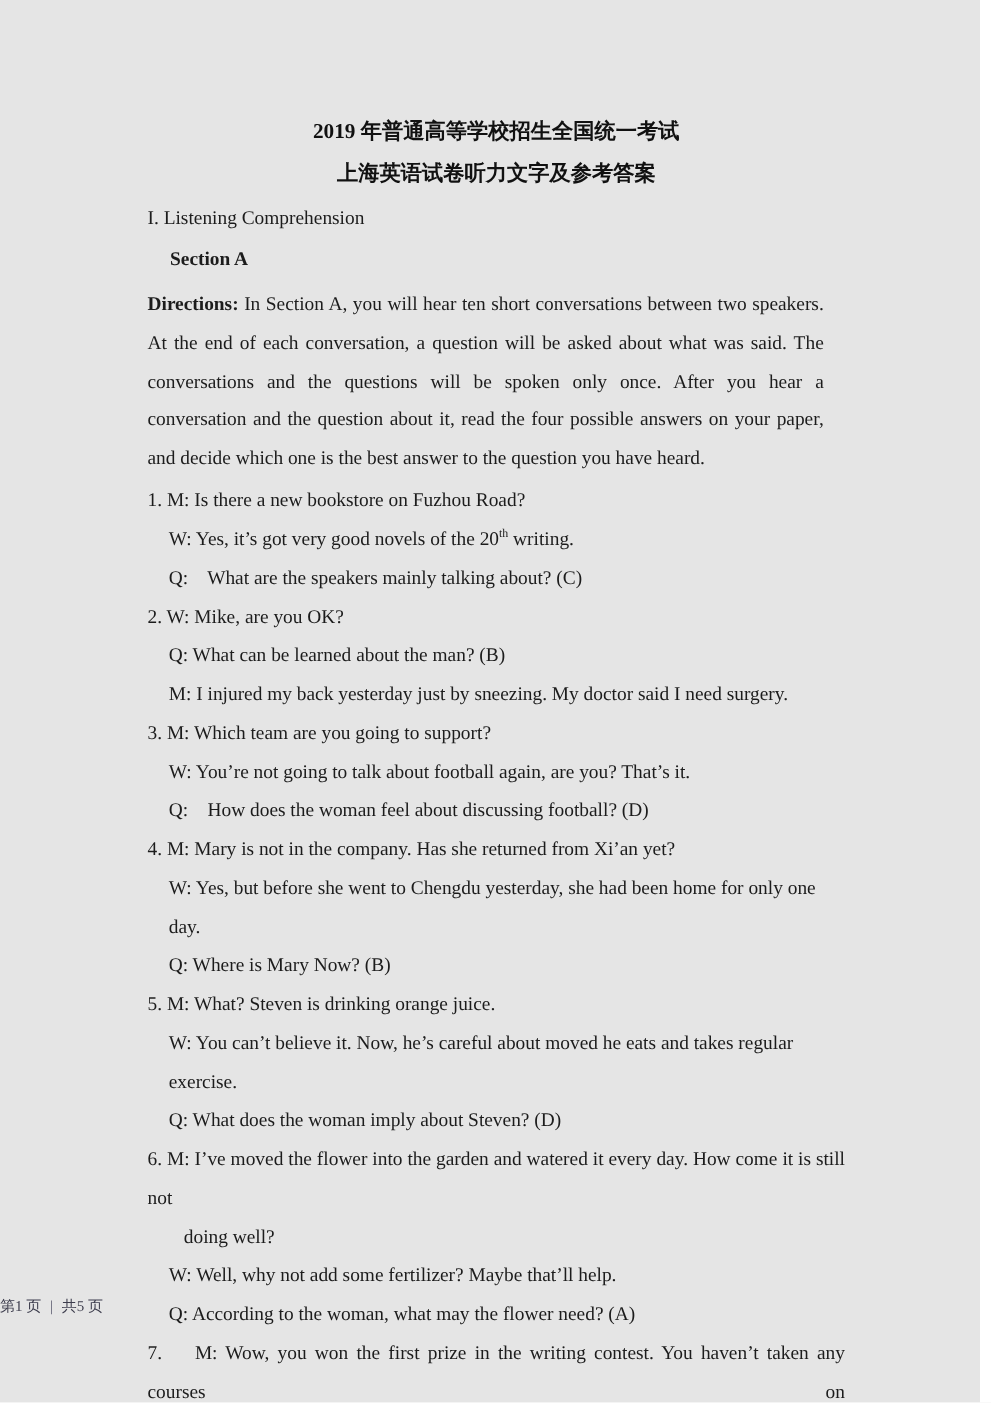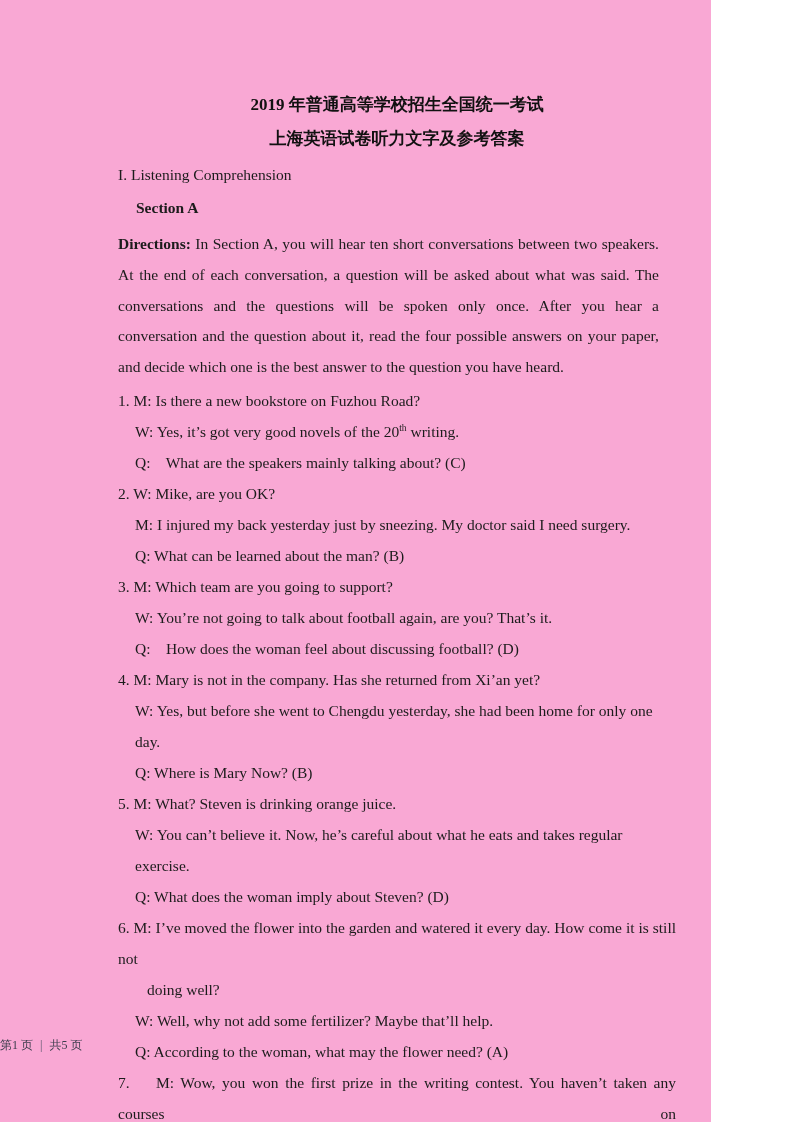--- a/index.html
+++ b/index.html
@@ -2,23 +2,23 @@
 <html><head>
 <meta charset="utf-8">
 <style>
   html, body {
     margin: 0;
     padding: 0;
     background: #ffffff;
   }
   .page {
     position: relative;
-    width: 711px;
+    width: 784px;
     height: 1122px;
-    background: #f9a8d4;
+    background: #e5e5e5;
     font-family: "Liberation Serif", "DejaVu Serif", serif;
     color: #1c1c1c;
     overflow: hidden;
   }
   .content {
     position: absolute;
     left: 118px;
     top: 88px;
     width: 558px;
   }
@@ -95,33 +95,33 @@
     <p class="heading-bold">Section A</p>
 
     <p class="directions"><b>Directions:</b><span> In Section A, you will hear ten short conversations between two speakers. At the end of each conversation, a question will be asked about what was said. The conversations and the questions will be spoken only once. After you hear a conversation and the question about it, read the four possible answers on your paper, and decide which one is the best answer to the question you have heard.</span></p>
 
     <div class="qa">
       <div class="qline">1. M: Is there a new bookstore on Fuzhou Road?</div>
       <div class="qline l1"><span>W: Yes, it’s got very good novels of the 20</span><sup>th</sup><span> writing.</span></div>
       <div class="qline l1">Q:    What are the speakers mainly talking about? (C)</div>
 
       <div class="qline">2. W: Mike, are you OK?</div>
+      <div class="qline l1">Q: What can be learned about the man? (B)</div>
       <div class="qline l1">M: I injured my back yesterday just by sneezing. My doctor said I need surgery.</div>
-      <div class="qline l1">Q: What can be learned about the man? (B)</div>
 
       <div class="qline">3. M: Which team are you going to support?</div>
       <div class="qline l1">W: You’re not going to talk about football again, are you? That’s it.</div>
       <div class="qline l1">Q:    How does the woman feel about discussing football? (D)</div>
 
       <div class="qline">4. M: Mary is not in the company. Has she returned from Xi’an yet?</div>
       <div class="qline l1">W: Yes, but before she went to Chengdu yesterday, she had been home for only one day.</div>
       <div class="qline l1">Q: Where is Mary Now? (B)</div>
 
       <div class="qline">5. M: What? Steven is drinking orange juice.</div>
-      <div class="qline l1">W: You can’t believe it. Now, he’s careful about what he eats and takes regular exercise.</div>
+      <div class="qline l1">W: You can’t believe it. Now, he’s careful about moved he eats and takes regular exercise.</div>
       <div class="qline l1">Q: What does the woman imply about Steven? (D)</div>
 
       <div class="qline stretch">6. M: I’ve moved the flower into the garden and watered it every day. How come it is still not</div>
       <div class="qline l2">doing well?</div>
       <div class="qline l1">W: Well, why not add some fertilizer? Maybe that’ll help.</div>
       <div class="qline l1">Q: According to the woman, what may the flower need? (A)</div>
 
       <div class="qline stretch">7.    M: Wow, you won the first prize in the writing contest. You haven’t taken any courses on</div>
     </div>
   </div>

